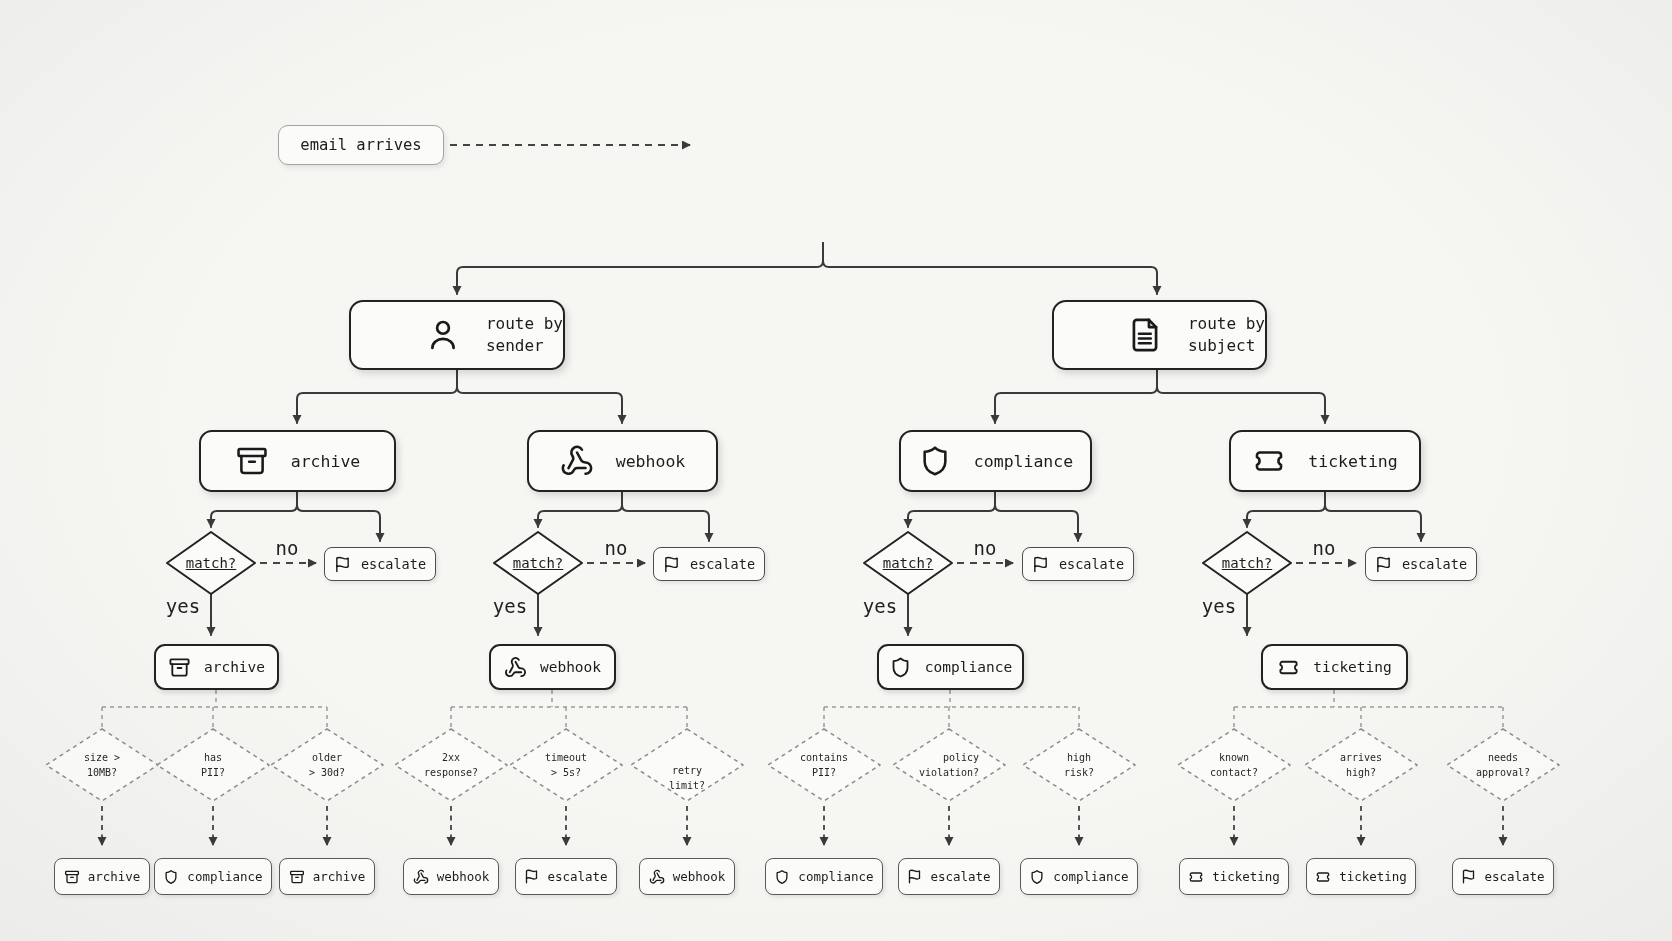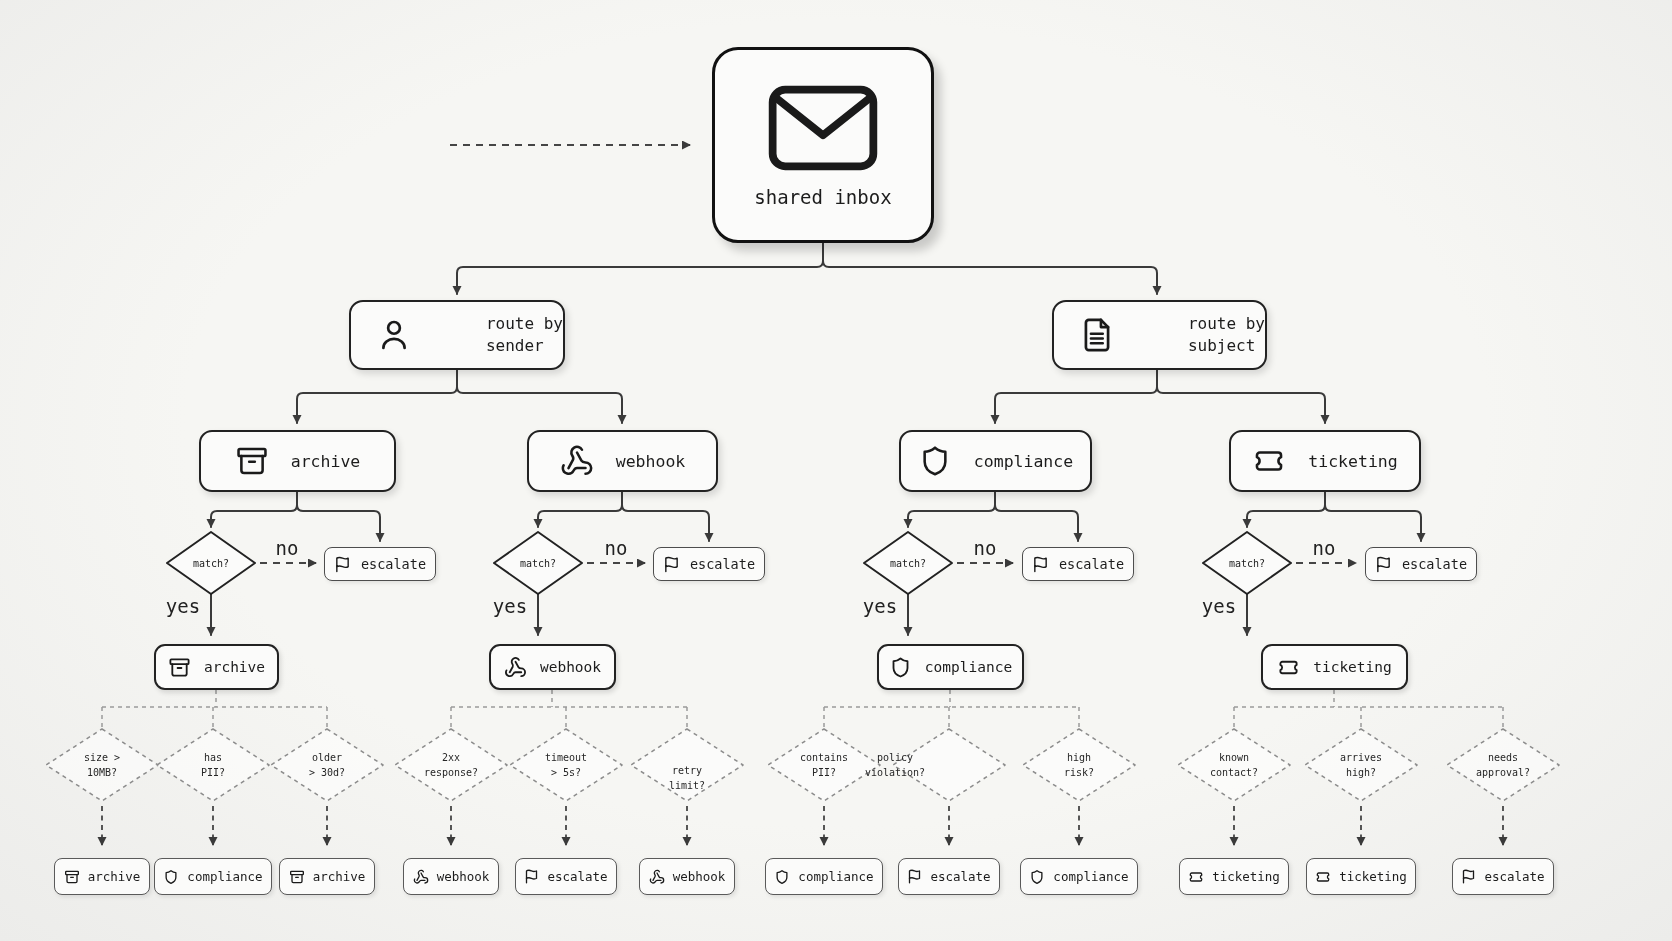--- a/index.html
+++ b/index.html
@@ -12,28 +12,28 @@
   .box{
     position:absolute;box-sizing:border-box;background:#fbfbfa;
     display:flex;align-items:center;justify-content:center;
     box-shadow:3px 4px 7px rgba(0,0,0,.13);
   }
   .start-box{border:1.5px solid #a3a3a3;border-radius:10px;font-size:15.5px;box-shadow:2px 3px 5px rgba(0,0,0,.08);}
   .root-box{
     border:3.5px solid #111;border-radius:26px;flex-direction:column;gap:12px;
     box-shadow:7px 8px 10px rgba(0,0,0,.18);font-size:19px;
   }
-  .router-box{border:2.5px solid #222;border-radius:14px;justify-content:space-between;
+  .router-box{border:2.5px solid #222;border-radius:14px;justify-content:flex-end;
     padding-left:24px;gap:24px;font-size:16px;line-height:1.4;}
   .node-box{border:2.5px solid #222;border-radius:13px;gap:22px;font-size:16.5px;}
   .mini-box{border:2px solid #222;border-radius:11px;gap:13px;font-size:14.5px;box-shadow:2px 3px 5px rgba(0,0,0,.12);}
   .esc-box{border:1.5px solid #4d4d4d;border-radius:8px;gap:10px;font-size:13.5px;box-shadow:2px 2px 4px rgba(0,0,0,.09);}
   .leaf-box{border:1.4px solid #5a5a5a;border-radius:8px;gap:8px;font-size:12.5px;box-shadow:2px 2px 4px rgba(0,0,0,.09);}
   .dlabel{position:absolute;transform:translate(-50%,-50%);text-align:center;white-space:nowrap;}
-  .match-label{font-size:10px;}
+  .match-label{font-size:14px;text-decoration:underline;}
   .cond-label{font-size:10px;line-height:1.5;color:#262626;}
   .yn-label{font-size:19px;color:#222;}
   .icon{flex:0 0 auto;display:block;color:#1a1a1a;}
   svg.lines{position:absolute;left:0;top:0;pointer-events:none;}
   .cond-label span{display:block;}
 </style>
 </head>
 <body>
 
 <div class="canvas">
@@ -114,28 +114,24 @@
       <polygon points="687,729 743,765 687,801 631,765"></polygon>
       <polygon points="824,729 880,765 824,801 768,765"></polygon>
       <polygon points="949,729 1005,765 949,801 893,765"></polygon>
       <polygon points="1079,729 1135,765 1079,801 1023,765"></polygon>
       <polygon points="1234,729 1290,765 1234,801 1178,765"></polygon>
       <polygon points="1361,729 1417,765 1361,801 1305,765"></polygon>
       <polygon points="1503,729 1559,765 1503,801 1447,765"></polygon>
     </g>
   </svg>
 
-
-  <div class="box root-box" style="left:712px;top:47px;width:222px;height:196px;">
-    <svg class="icon" width="118" height="92" viewBox="0 0 24 19" fill="none" stroke="currentColor" stroke-width="1.6" stroke-linecap="round" stroke-linejoin="round">
-      <rect x="1.6" y="1.6" width="20.8" height="15.8" rx="2.6"></rect>
-      <path d="M2.2 3.2 12 11l9.8-7.8"></path>
-    </svg>
-    <span>shared inbox</span>
-  </div>
+  <div class="box start-box" style="left:278px;top:125px;width:166px;height:40px;">
+    <span>email arrives</span>
+  </div>
+
 
   <div class="box router-box" style="left:349px;top:300px;width:216px;height:70px;">
     <svg class="icon" width="38" height="38" viewBox="0 0 24 24" fill="none" stroke="currentColor" stroke-width="1.7" stroke-linecap="round" stroke-linejoin="round">
       <circle cx="12" cy="7.5" r="3.7"></circle>
       <path d="M5.3 20.2c0-3.2 3-5.7 6.7-5.7s6.7 2.5 6.7 5.7"></path>
     </svg>
     <span>
       <span style="display:block;">route by</span>
       <span style="display:block;">sender</span>
     </span>
@@ -279,21 +275,21 @@
     <span>&gt; 5s?</span>
   </div>
   <div class="dlabel cond-label" style="left:687px;top:765px;margin-top:13px;">
     <span>retry</span>
     <span>limit?</span>
   </div>
   <div class="dlabel cond-label" style="left:824px;top:765px;">
     <span>contains</span>
     <span>PII?</span>
   </div>
-  <div class="dlabel cond-label" style="left:895px;top:765px;">
+  <div class="dlabel cond-label" style="left:949px;top:765px;text-align:right;">
     <span>policy</span>
     <span>violation?</span>
   </div>
   <div class="dlabel cond-label" style="left:1079px;top:765px;text-align:center;">
     <span>high</span>
     <span>risk?</span>
   </div>
   <div class="dlabel cond-label" style="left:1234px;top:765px;">
     <span>known</span>
     <span>contact?</span>

